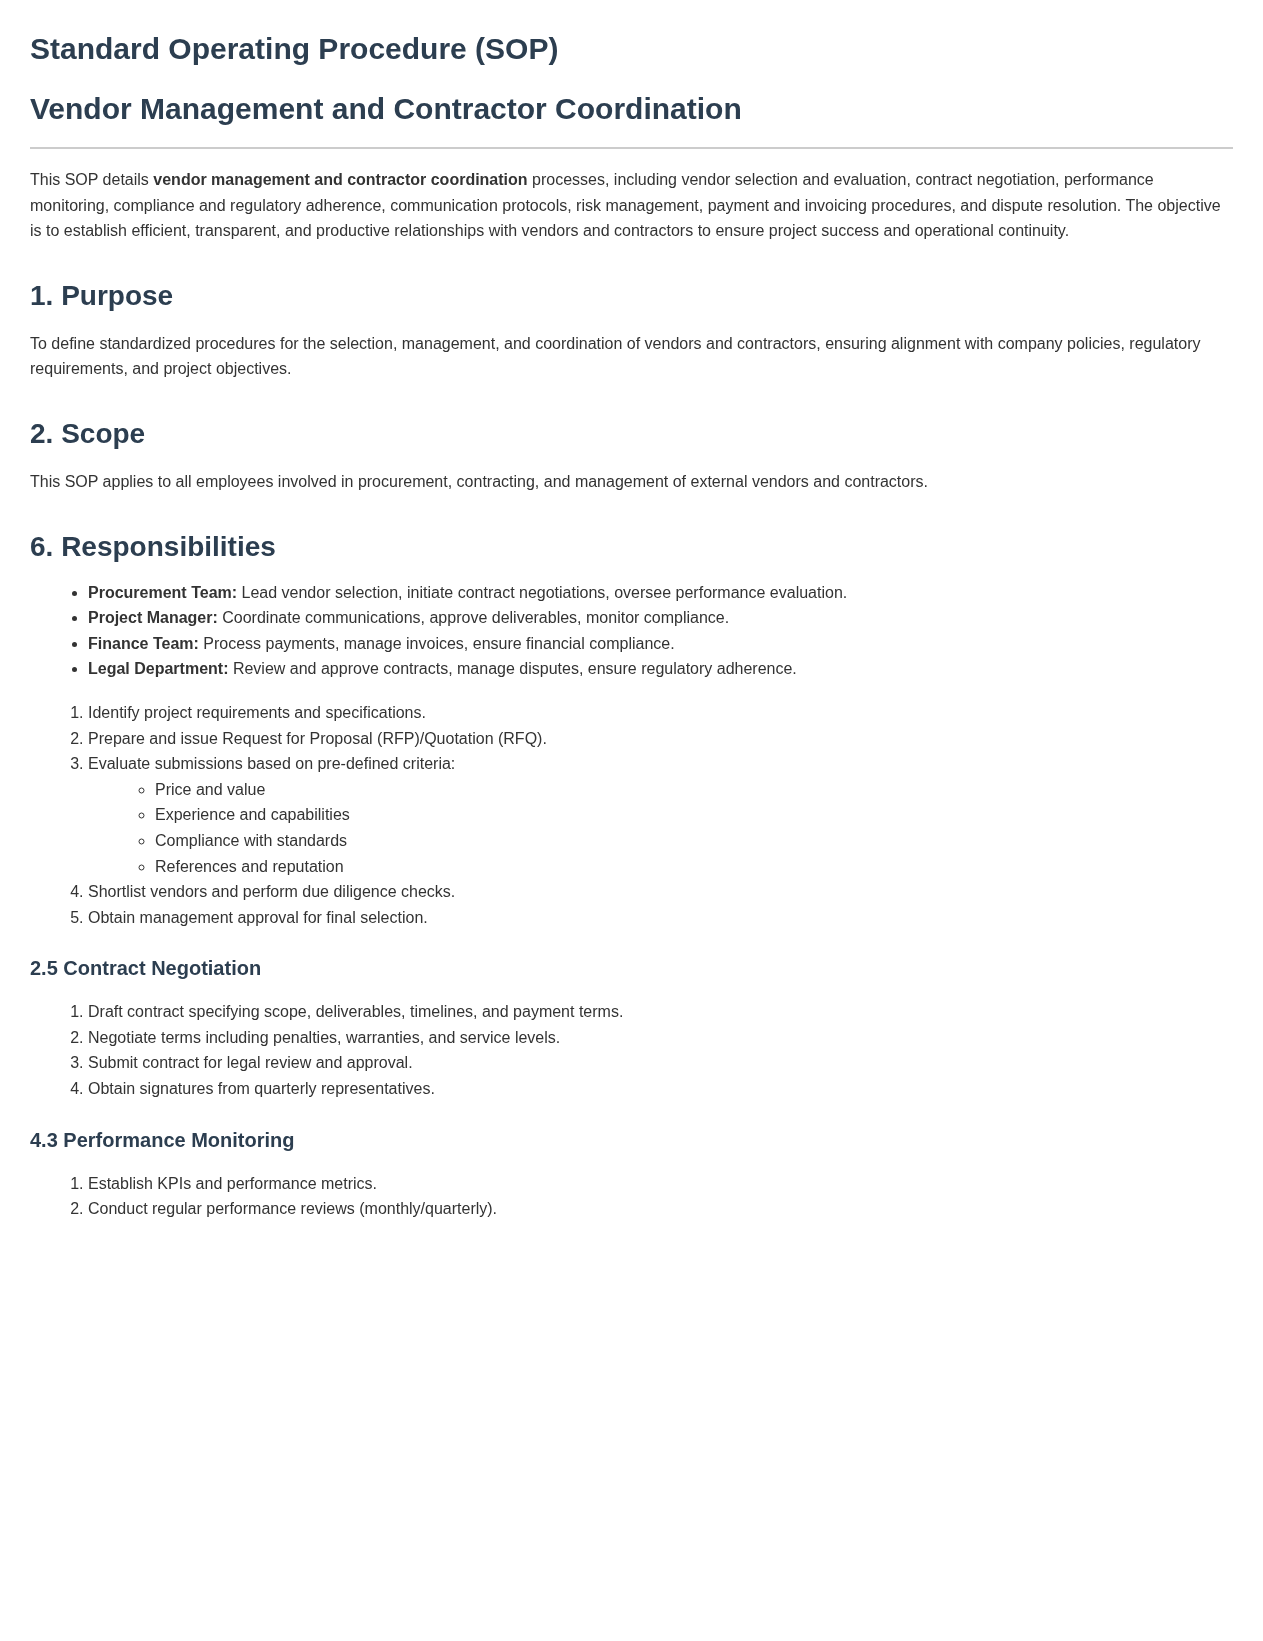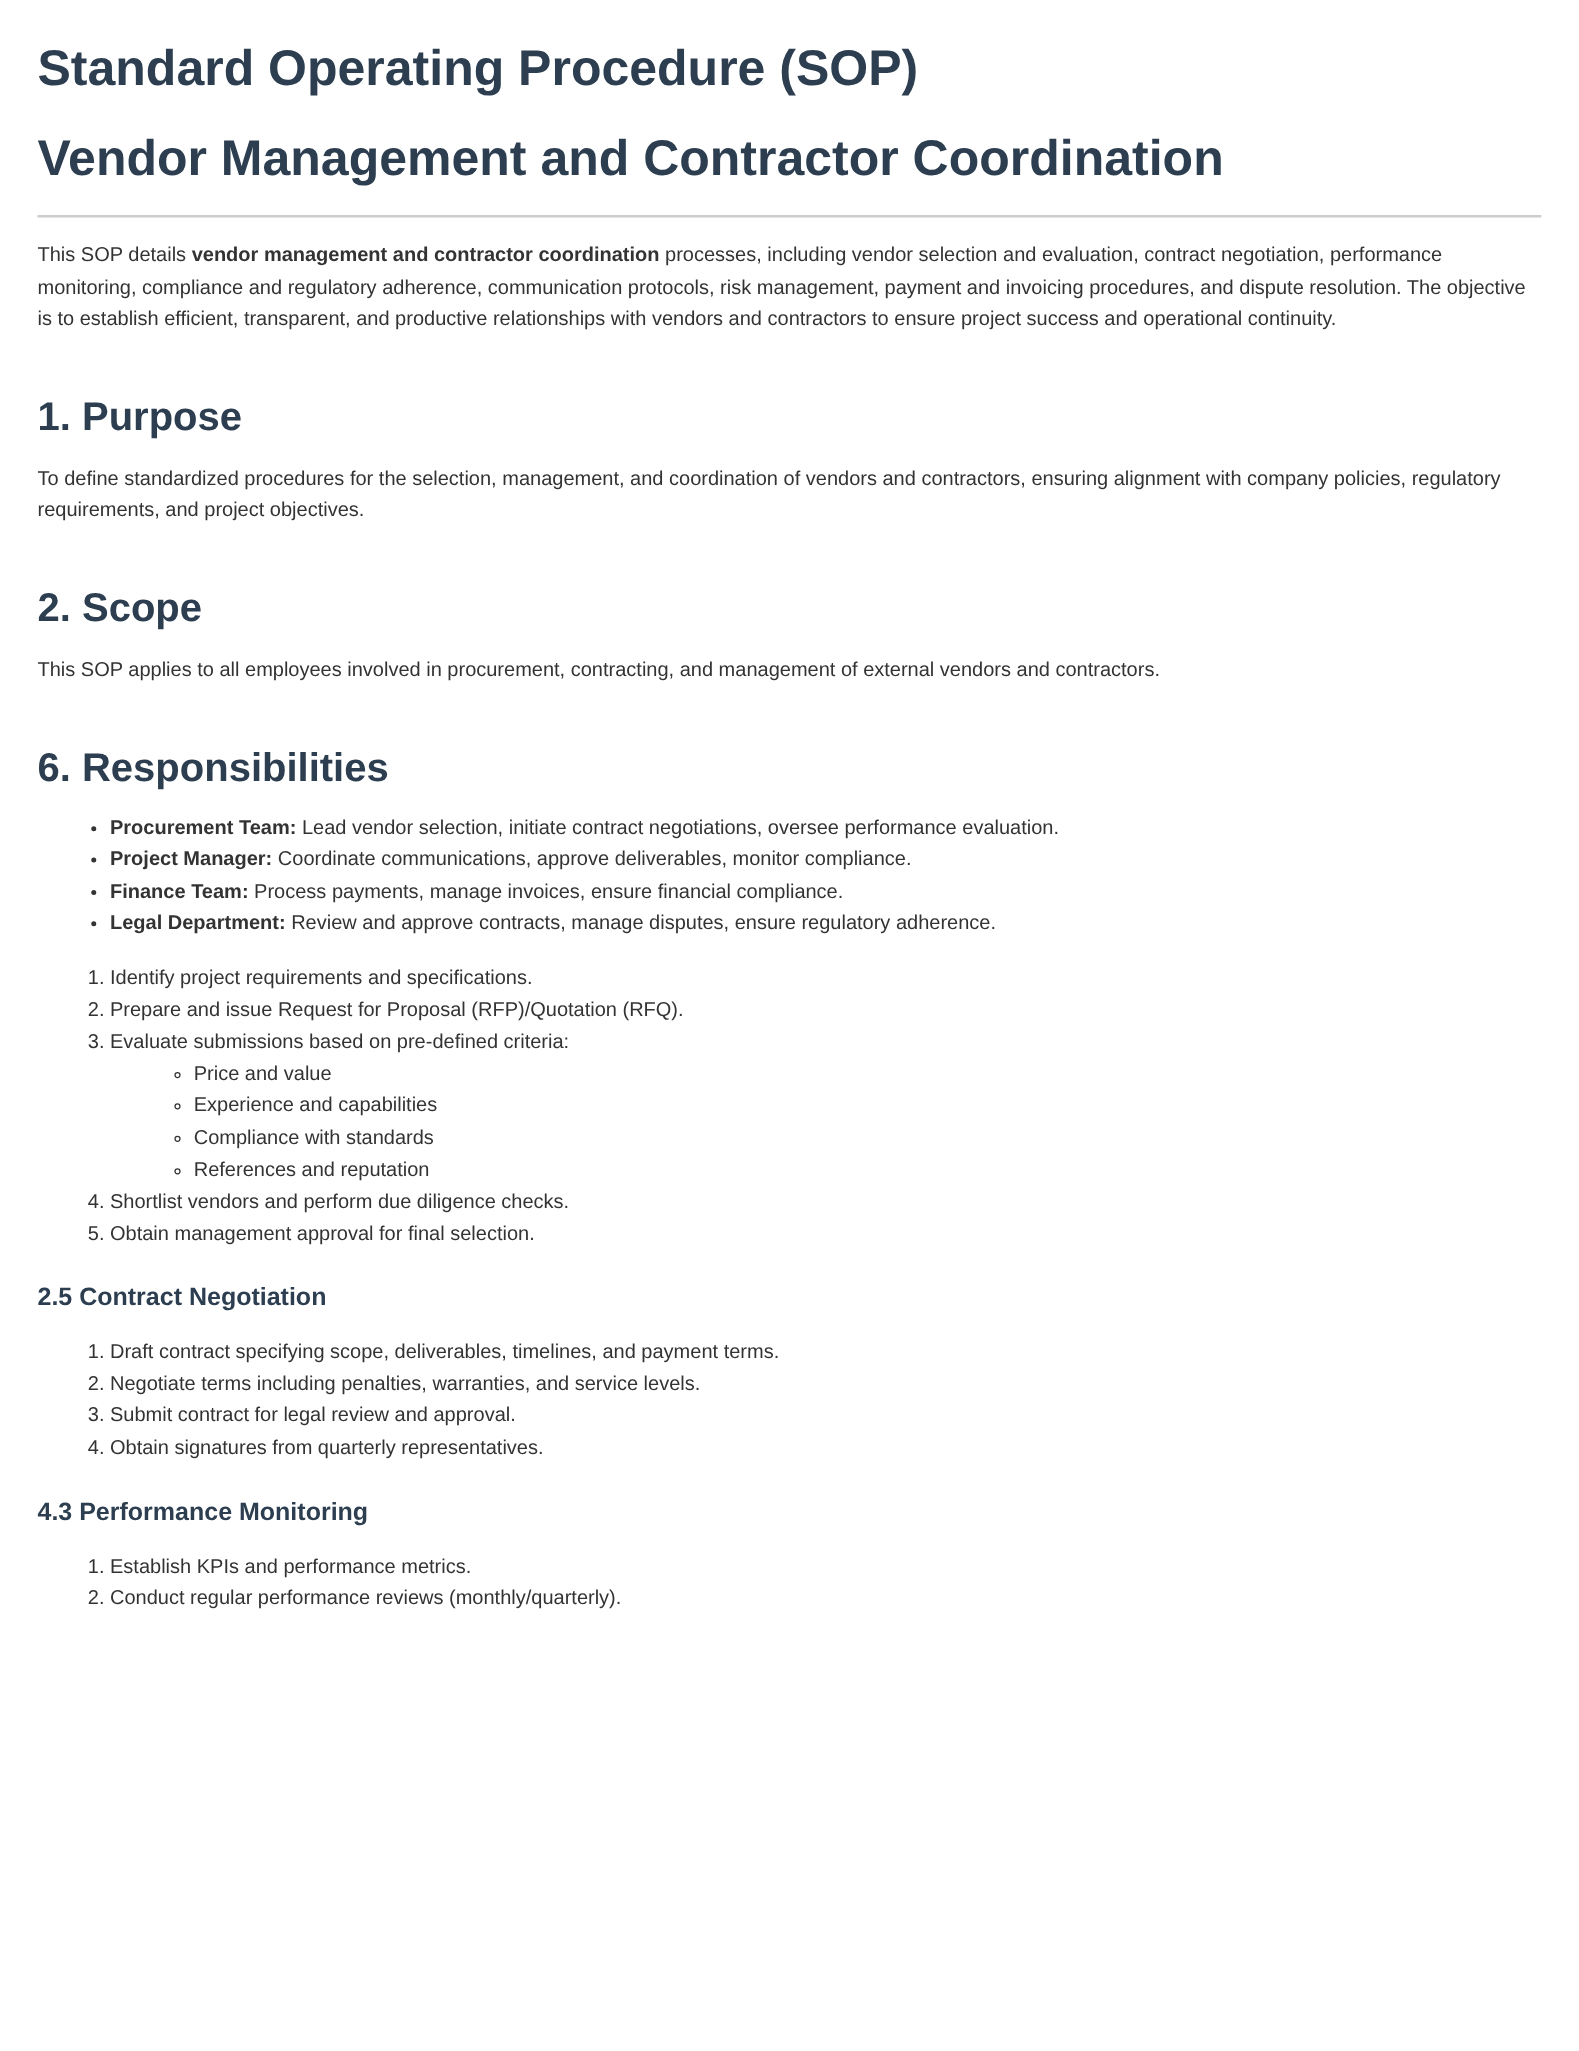--- a/index.html
+++ b/index.html
@@ -19,34 +19,34 @@
     padding: 30px 30px 40px 30px;
     font-size: 16px;
     line-height: 1.6;
   }
   h1, h2, h3 {
     color: #2c3e50;
     font-weight: bold;
     line-height: 1.25;
   }
   h1 {
-    font-size: 40px;
+    font-size: 30px;
     margin: 0 0 16px 0;
   }
   h1.subtitle {
     margin-top: 22px;
   }
   hr.title-rule {
     border: none;
     border-top: 2px solid #cccccc;
     margin: 20px 0 18px 0;
   }
   h2 {
-    font-size: 32px;
-    margin: 44px 0 16px 0;
+    font-size: 28px;
+    margin: 34px 0 16px 0;
   }
   h3 {
     font-size: 20px;
     margin: 26px 0 16px 0;
   }
   p {
     margin: 18px 0;
   }
   ul.resp-list {
     margin: 8px 0;

